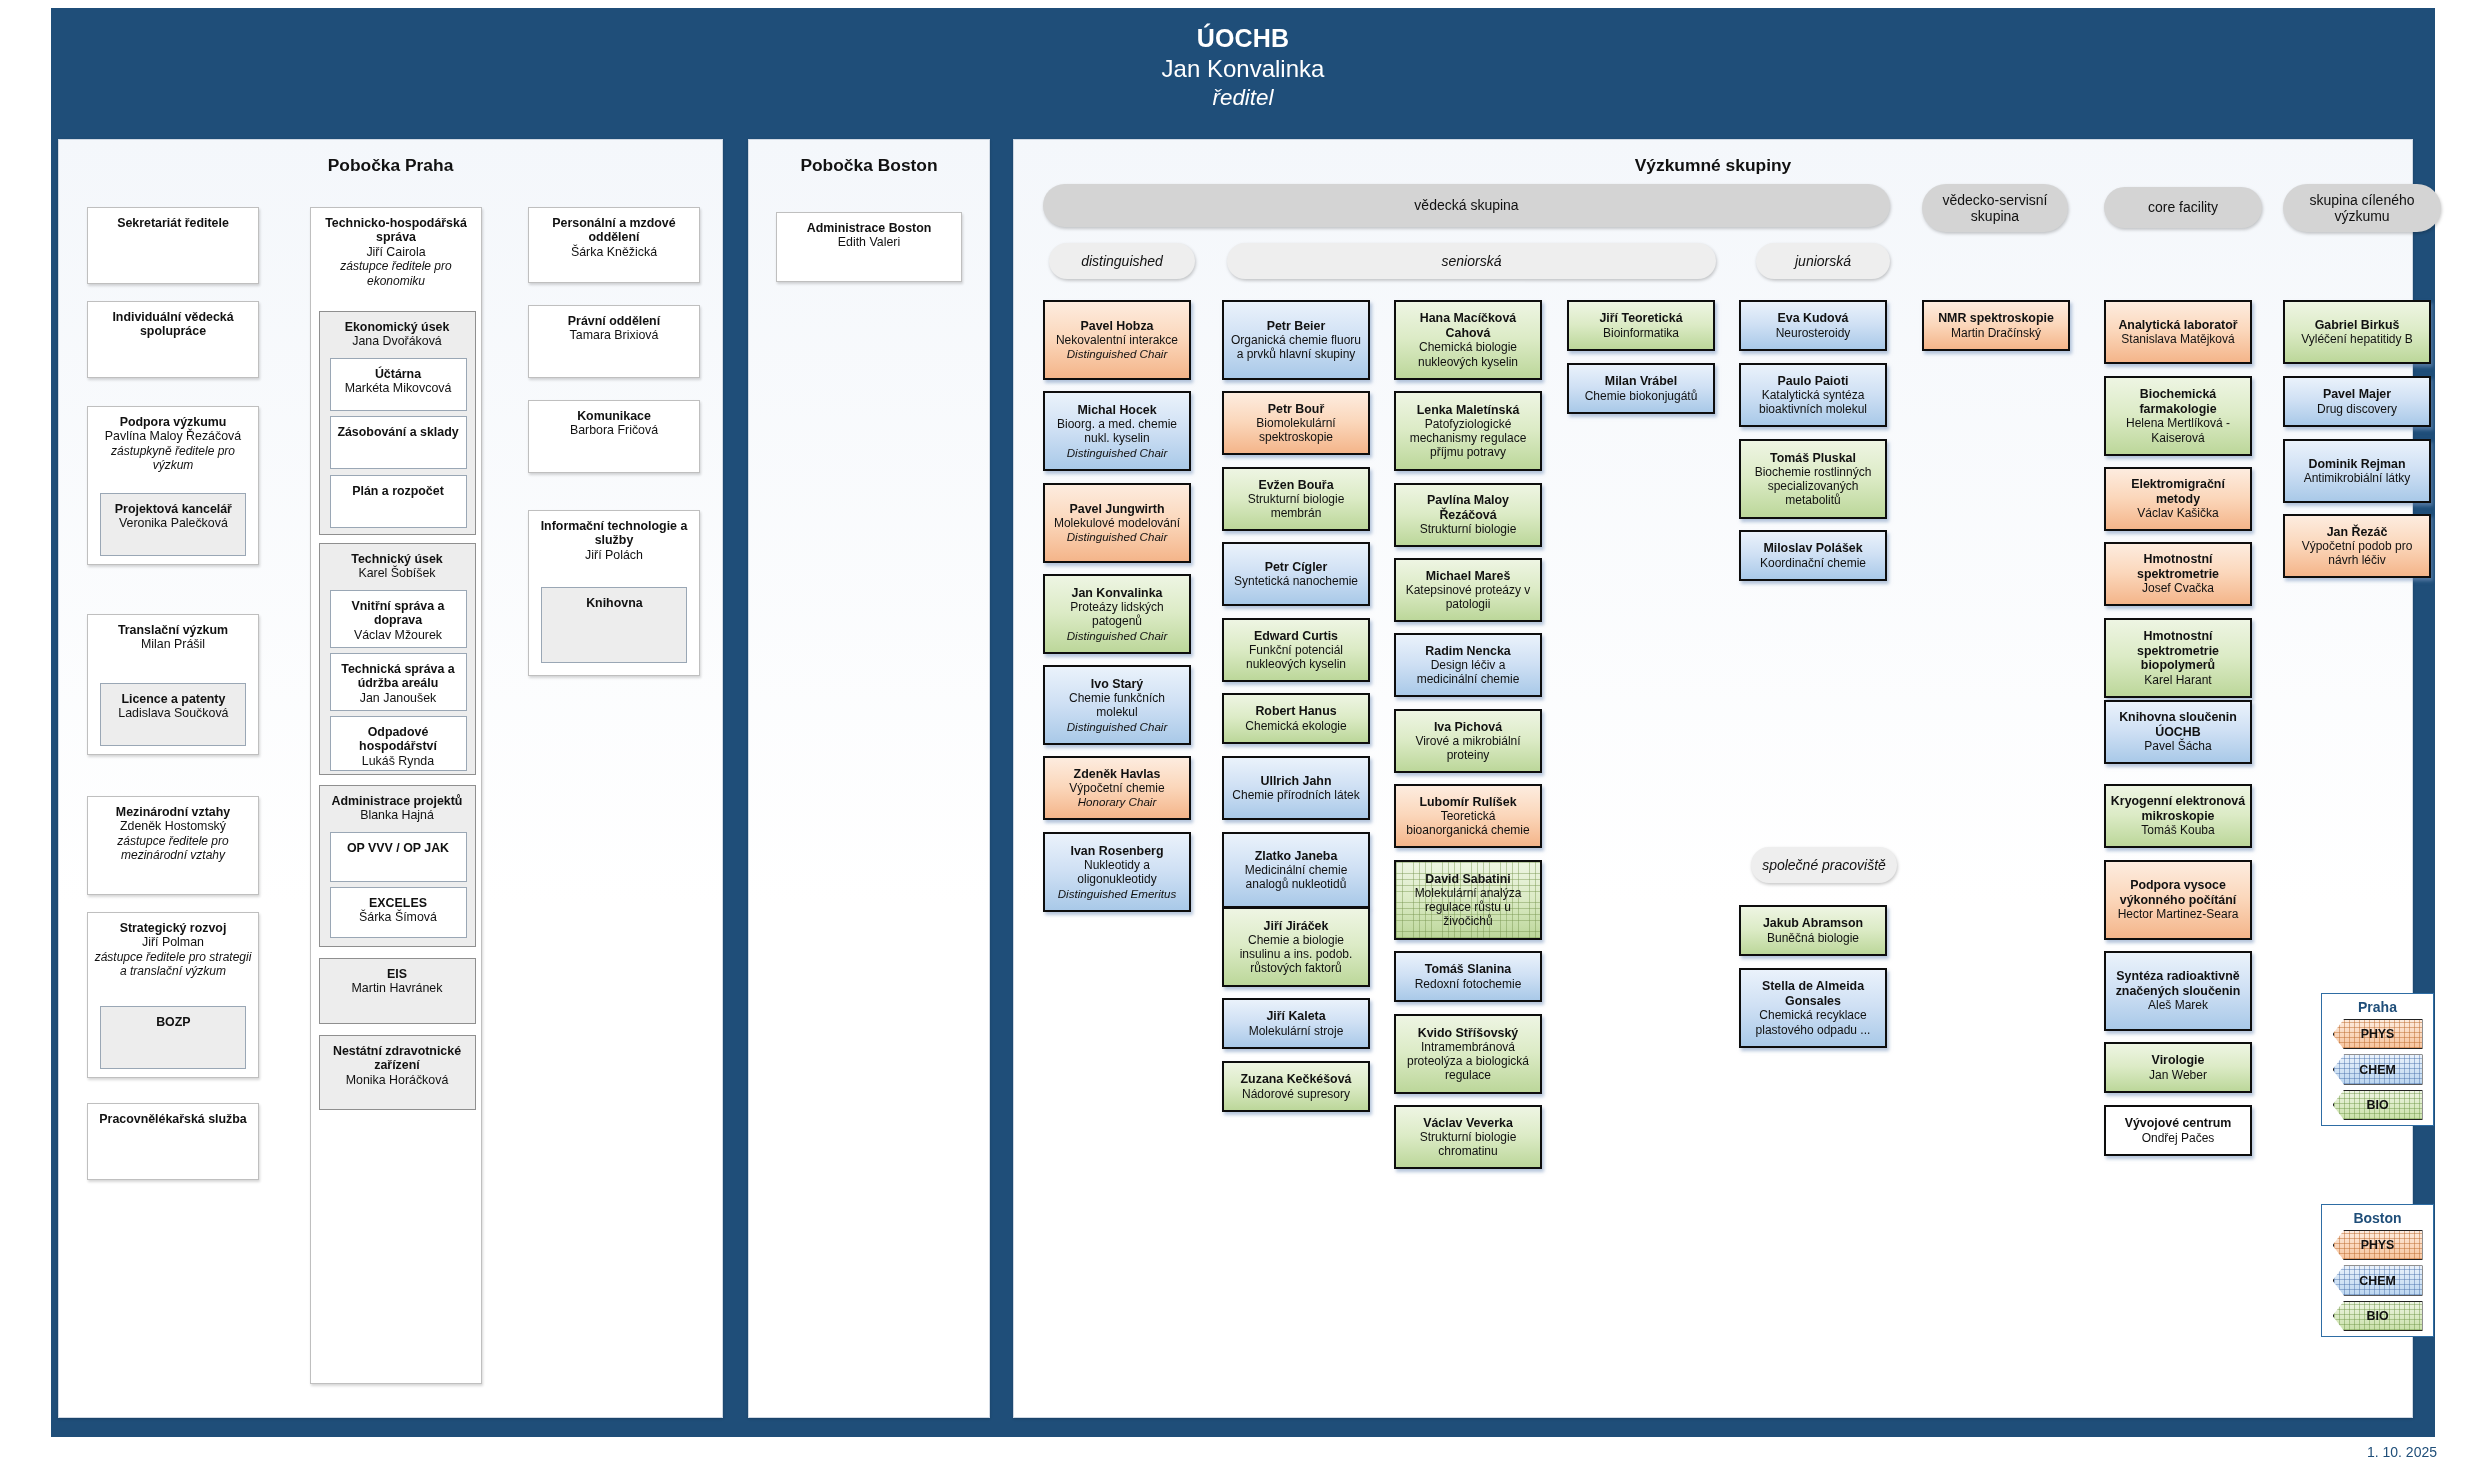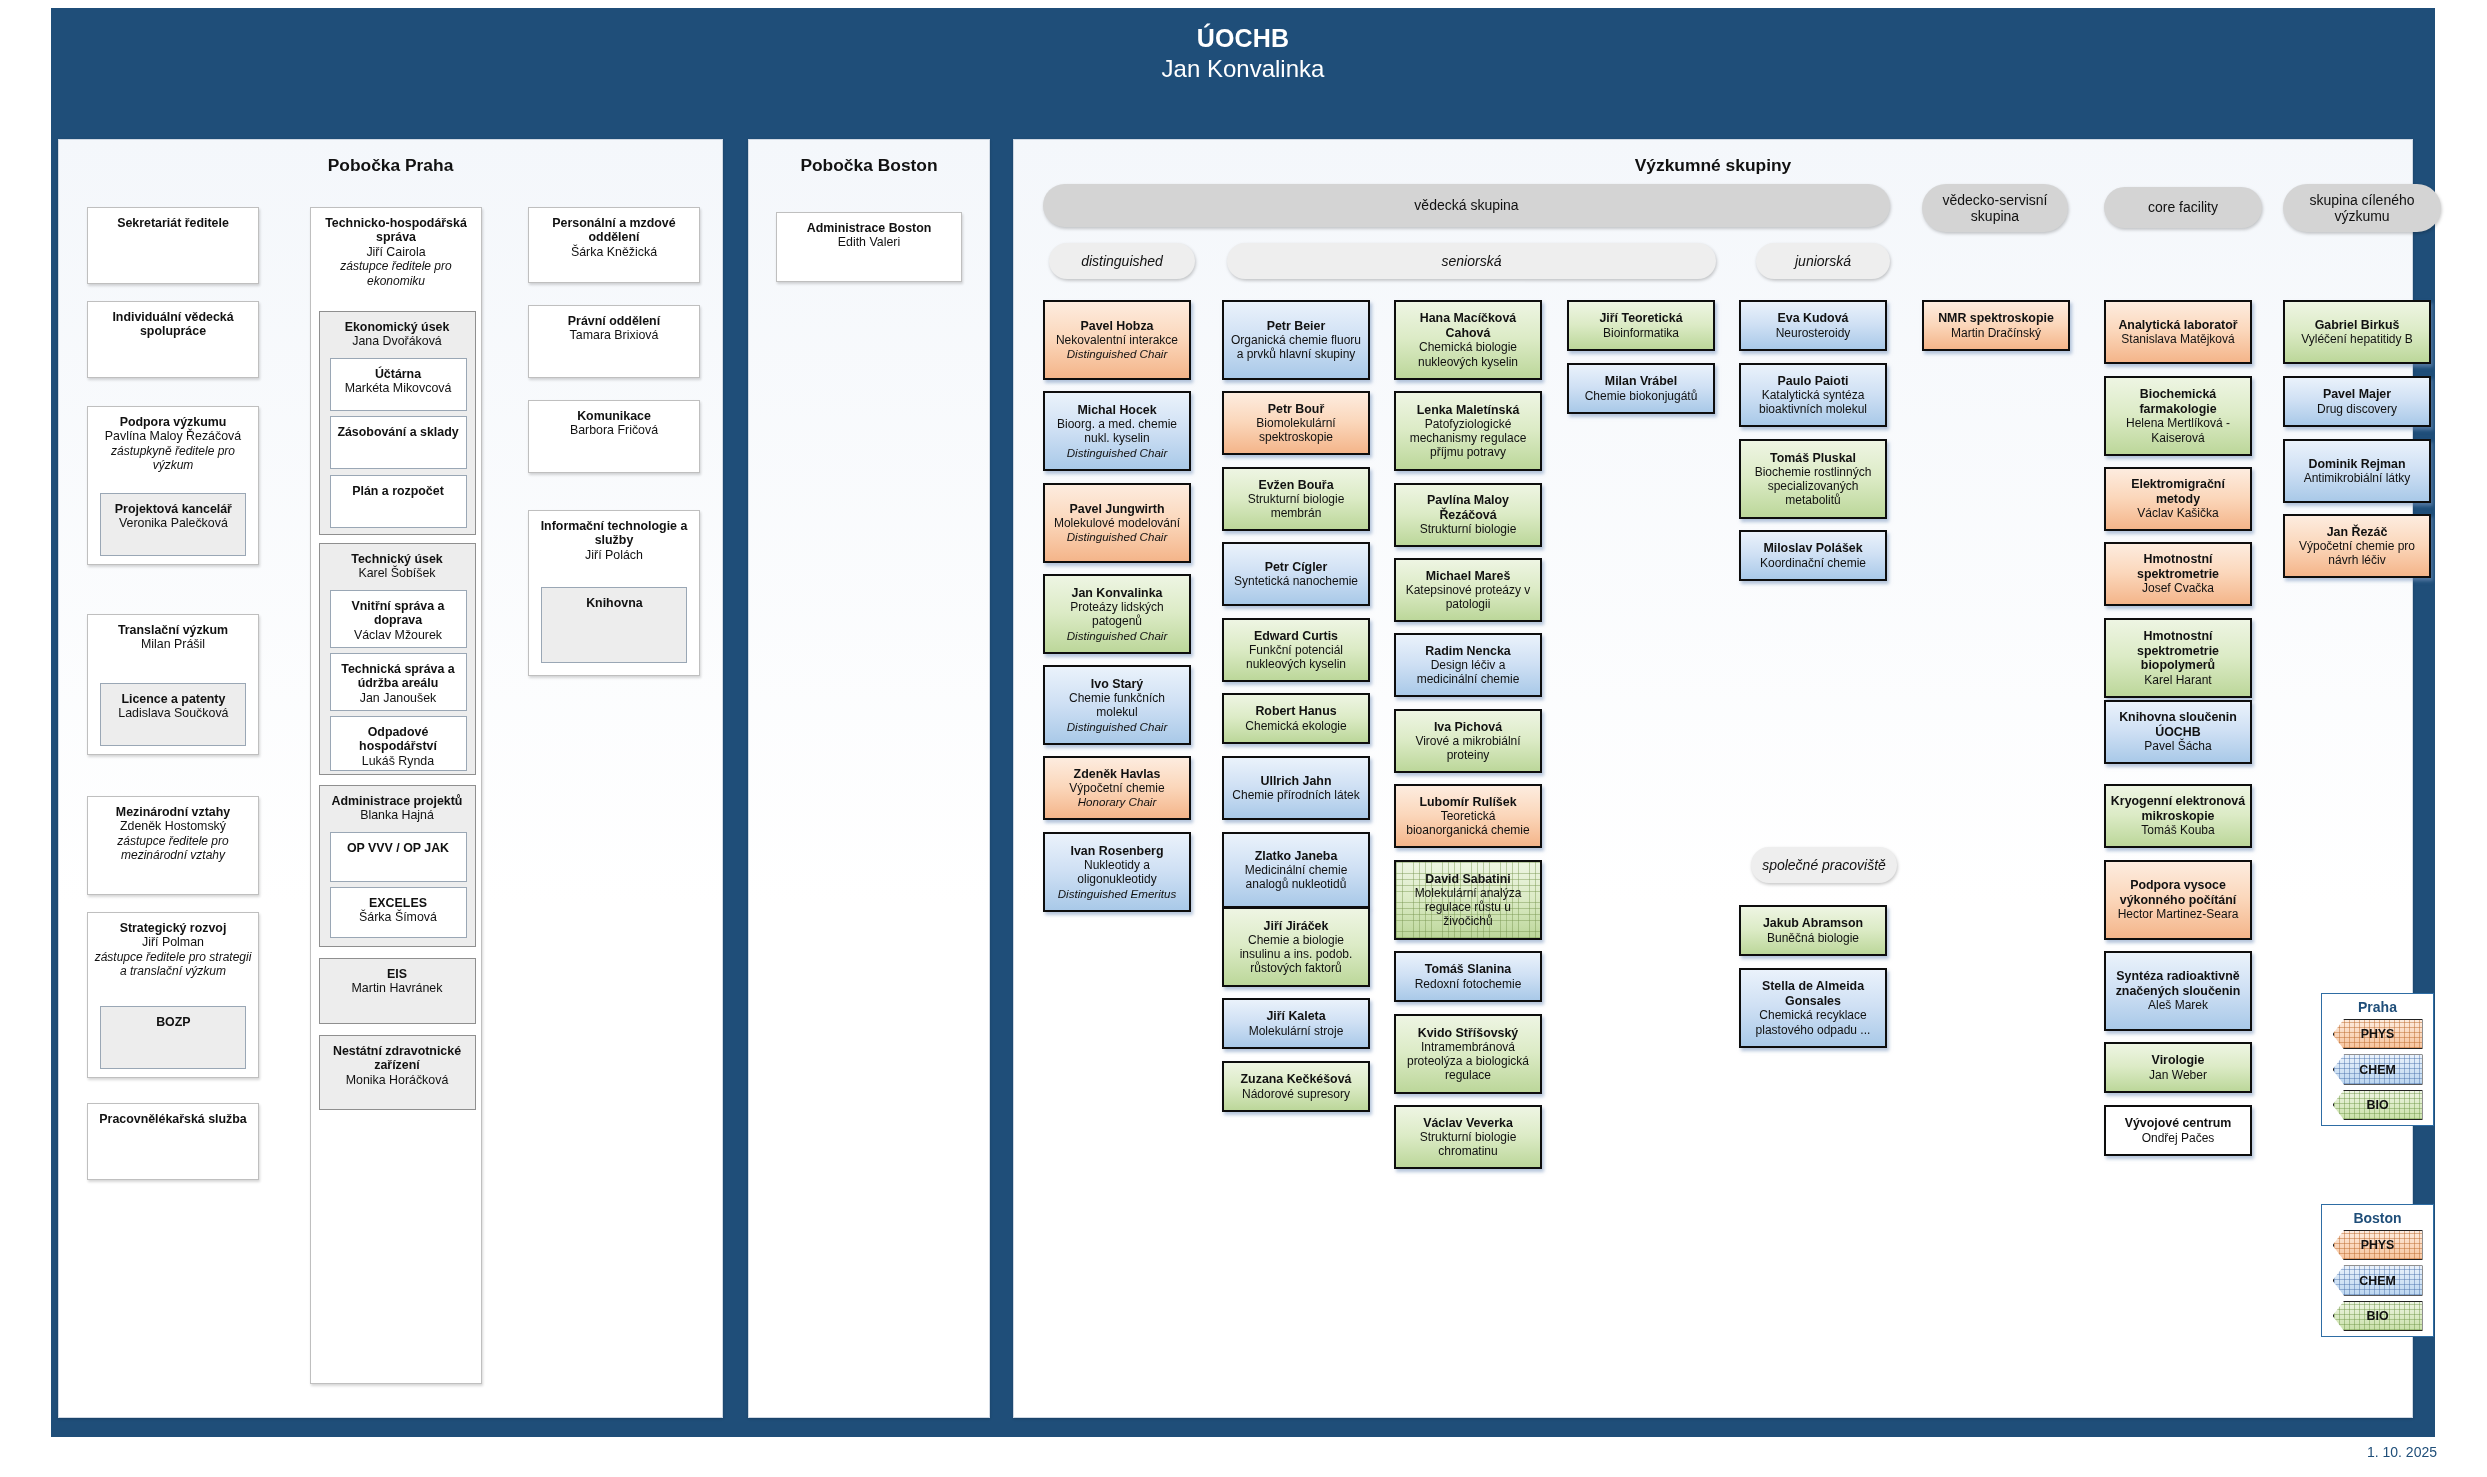--- a/index.html
+++ b/index.html
@@ -119,20 +119,21 @@
 </head>
 <body>
 
 <div class="canvas">
 
   <div class="navy"></div>
 
   <div class="header">
     <div class="t1">ÚOCHB</div>
     <div class="t2">Jan Konvalinka</div>
+    <div class="t3">ředitel</div>
   </div>
 
   <div class="panel" style="left:58px;top:139px;width:663px;height:1277px;">
     <div class="panel-title" style="top:15px;">Pobočka Praha</div>
   </div>
 
   <div class="box" style="left:87px;top:207px;width:172px;height:77px;">
     <span class="nm">Sekretariát ředitele</span>
   </div>
 
@@ -511,21 +512,21 @@
       <div class="gcard g-blue" style="left: 2283px; top: 376px; width: 148px; height: 51px;">
         <div class="nm">Pavel Majer</div>
         <div class="ds">Drug discovery</div>
       </div>
       <div class="gcard g-blue" style="left: 2283px; top: 439px; width: 148px; height: 64px;">
         <div class="nm">Dominik Rejman</div>
         <div class="ds">Antimikrobiální látky</div>
       </div>
       <div class="gcard g-orange" style="left: 2283px; top: 514px; width: 148px; height: 64px;">
         <div class="nm">Jan Řezáč</div>
-        <div class="ds">Výpočetní chemie pro návrh léčiv</div>
+        <div class="ds">Výpočetní podob pro návrh léčiv</div>
       </div>
     </div>
 
   <div class="sitebox" style="left:2321px;top:993px;width:113px;height:133px;">
     <div class="st">Praha</div>
     <div class="chev phys">
         <span>PHYS</span>
       </div>
     <div class="chev chem">
         <span>CHEM</span>

